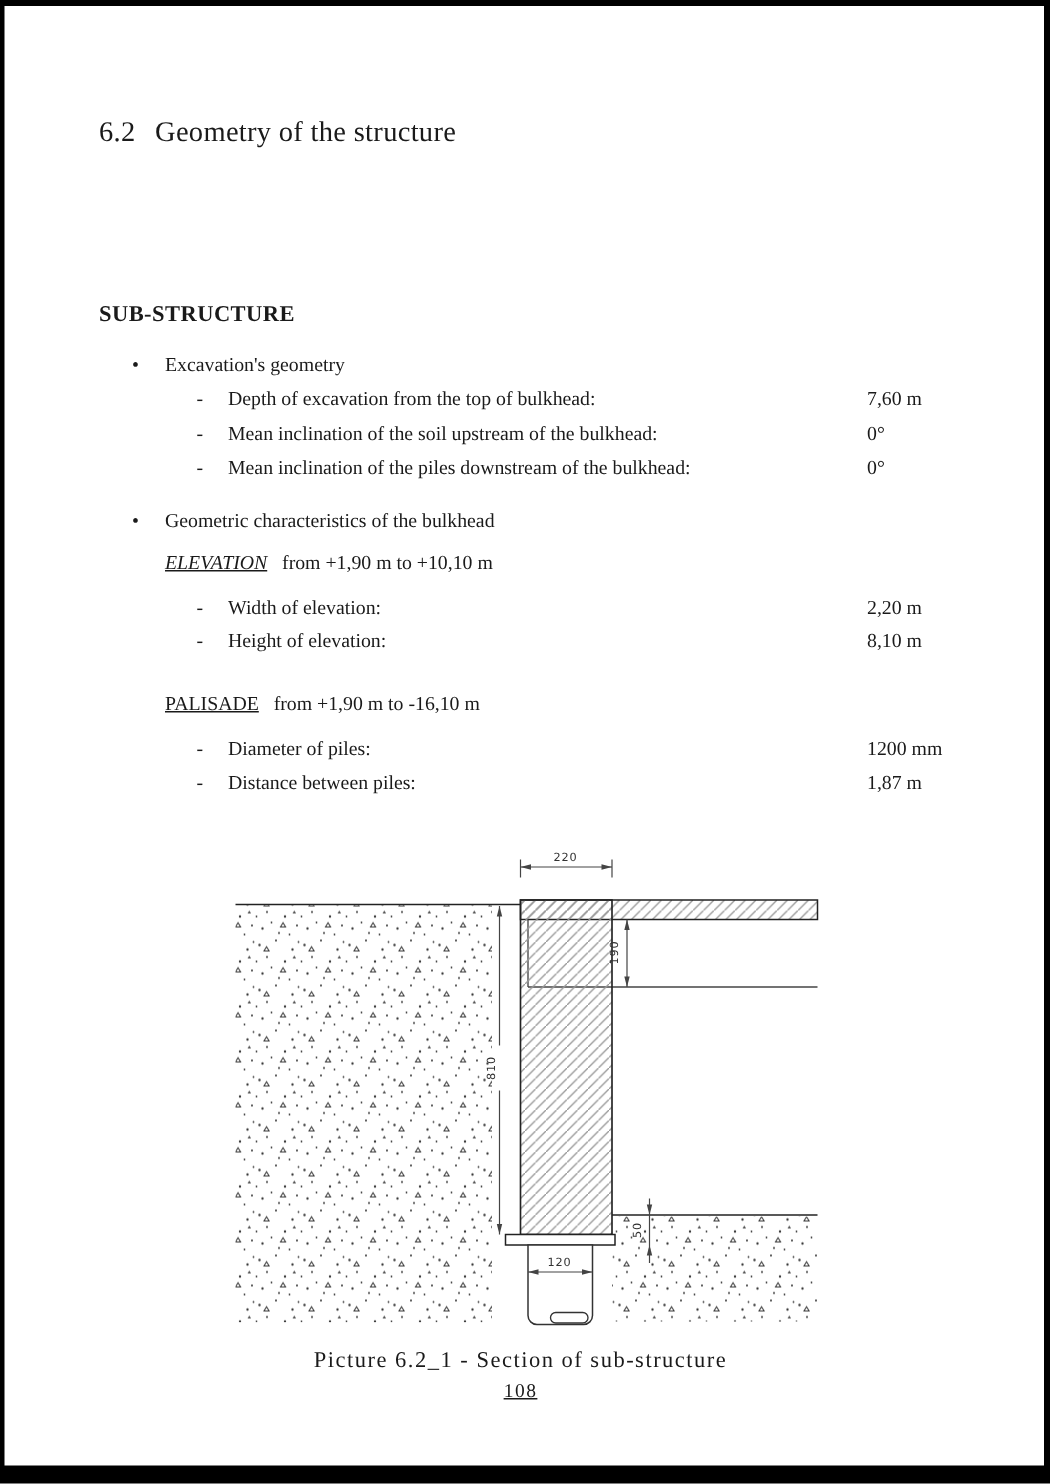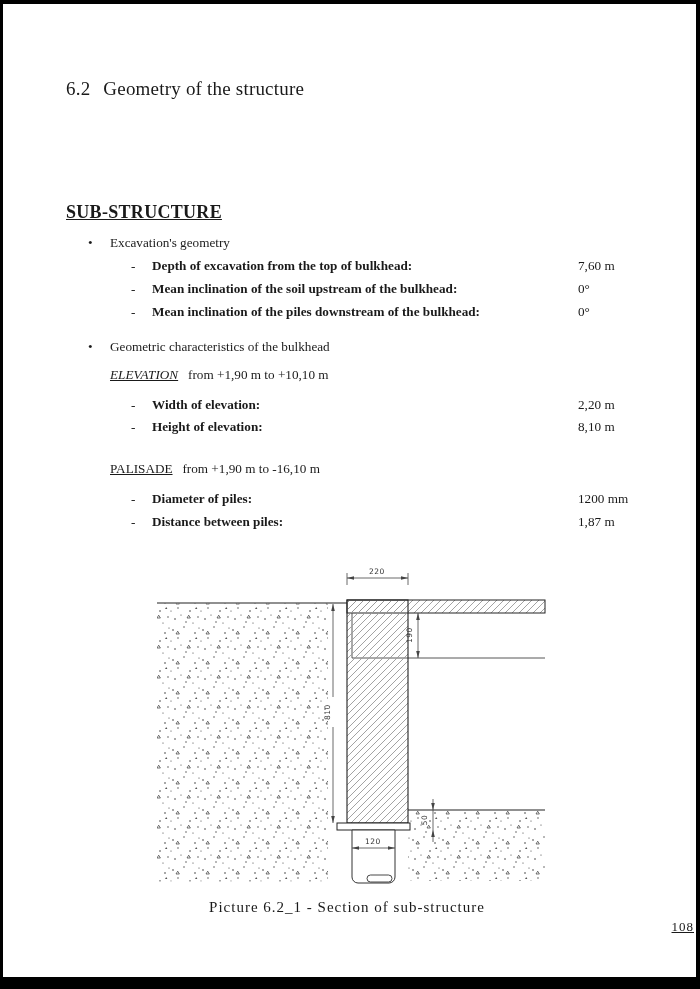--- a/index.html
+++ b/index.html
@@ -16,42 +16,42 @@
   .title{position:absolute;left:66px;top:78px;font-size:19px;letter-spacing:0.2px;}
   .title .num{margin-right:13px;}
 
   .intro{
     position:absolute;left:66px;top:114px;width:573px;
     font-size:13.2px;line-height:26px;text-align:justify;
   }
 
   .heading{
     position:absolute;left:66px;top:202px;
-    font-size:18px;font-weight:bold;text-decoration:underline;letter-spacing:0.3px;
+    font-size:15px;font-weight:bold;letter-spacing:0.3px;
   }
 
   .bullet-row{position:absolute;left:0;width:700px;font-size:13.2px;}
   .bullet-row .b{position:absolute;left:88px;}
   .bullet-row .t{position:absolute;left:110px;}
 
   .spec-row{position:absolute;left:0;width:700px;font-size:13.2px;}
   .spec-row .d{position:absolute;left:131px;}
-  .spec-row .l{position:absolute;left:152px;font-weight:bold;}
+  .spec-row .l{position:absolute;left:152px;}
   .spec-row .v{position:absolute;left:578px;text-align:center;}
 
   .range-row{position:absolute;left:110px;font-size:13.2px;}
   .range-row .elev{font-style:italic;text-decoration:underline;}
   .range-row .pali{text-decoration:underline;}
 
   .caption{
     position:absolute;left:0;top:899px;width:694px;text-align:center;
     font-size:15px;letter-spacing:1px;
   }
   .pageno{
-    position:absolute;left:0;top:919px;width:694px;text-align:right;
+    position:absolute;left:0;top:919px;width:694px;text-align:center;
     font-size:13px;letter-spacing:1px;text-decoration:underline;
   }
 
   .drawing{position:absolute;left:140px;top:565px;}
   .dimtext{
     font-family:"DejaVu Sans", sans-serif;font-size:7.5px;fill:#333;letter-spacing:0.5px;
   }
 </style>
 </head>
 <body>

